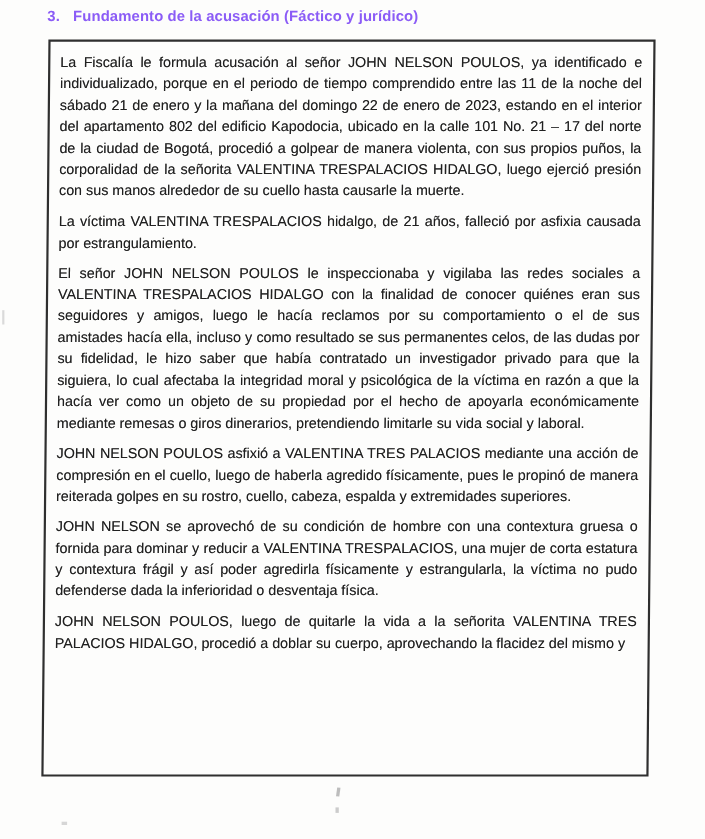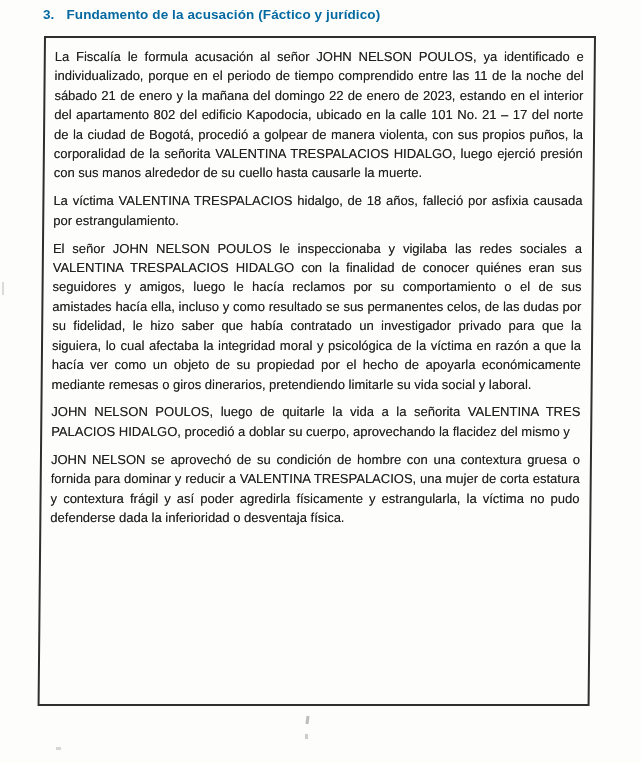--- a/index.html
+++ b/index.html
@@ -17,21 +17,21 @@
   .sheet {
     position: absolute;
     inset: 0;
   }
   .heading {
     position: absolute;
     left: 43px;
     top: 7px;
     font-size: 13.5px;
     font-weight: 700;
-    color: #0369a1;
+    color: #8b5cf6;
     letter-spacing: 0.1px;
     white-space: nowrap;
   }
   .heading .h-num {
     display: inline-block;
     margin-right: 12px;
   }
   .acc-box {
     position: absolute;
     left: 44px;
@@ -69,24 +69,25 @@
 <body>
 
 <div class="sheet">
 
   <div class="heading">
     <span class="h-num">3.</span><span class="h-title">Fundamento de la acusación (Fáctico y jurídico)</span>
   </div>
 
   <div class="acc-box">
     <p class="para">La Fiscalía le formula acusación al señor JOHN NELSON POULOS, ya identificado e individualizado, porque en el periodo de tiempo comprendido entre las 11 de la noche del sábado 21 de enero y la mañana del domingo 22 de enero de 2023, estando en el interior del apartamento 802 del edificio Kapodocia, ubicado en la calle 101 No. 21 – 17 del norte de la ciudad de Bogotá, procedió a golpear de manera violenta, con sus propios puños, la corporalidad de la señorita VALENTINA TRESPALACIOS HIDALGO, luego ejerció presión con sus manos alrededor de su cuello hasta causarle la muerte.</p>
-    <p class="para">La víctima VALENTINA TRESPALACIOS hidalgo, de 18 años, falleció por asfixia causada por estrangulamiento.</p>
+    <p class="para">La víctima VALENTINA TRESPALACIOS hidalgo, de 21 años, falleció por asfixia causada por estrangulamiento.</p>
     <p class="para">El señor JOHN NELSON POULOS le inspeccionaba y vigilaba las redes sociales a VALENTINA TRESPALACIOS HIDALGO con la finalidad de conocer quiénes eran sus seguidores y amigos, luego le hacía reclamos por su comportamiento o el de sus amistades hacía ella, incluso y como resultado se sus permanentes celos, de las dudas por su fidelidad, le hizo saber que había contratado un investigador privado para que la siguiera, lo cual afectaba la integridad moral y psicológica de la víctima en razón a que la hacía ver como un objeto de su propiedad por el hecho de apoyarla económicamente mediante remesas o giros dinerarios, pretendiendo limitarle su vida social y laboral.</p>
+    <p class="para">JOHN NELSON POULOS asfixió a VALENTINA TRES PALACIOS mediante una acción de compresión en el cuello, luego de haberla agredido físicamente, pues le propinó de manera reiterada golpes en su rostro, cuello, cabeza, espalda y extremidades superiores.</p>
+    <p class="para">JOHN NELSON se aprovechó de su condición de hombre con una contextura gruesa o fornida para dominar y reducir a VALENTINA TRESPALACIOS, una mujer de corta estatura y contextura frágil y así poder agredirla físicamente y estrangularla, la víctima no pudo defenderse dada la inferioridad o desventaja física.</p>
     <p class="para">JOHN NELSON POULOS, luego de quitarle la vida a la señorita VALENTINA TRES PALACIOS HIDALGO, procedió a doblar su cuerpo, aprovechando la flacidez del mismo y</p>
-    <p class="para">JOHN NELSON se aprovechó de su condición de hombre con una contextura gruesa o fornida para dominar y reducir a VALENTINA TRESPALACIOS, una mujer de corta estatura y contextura frágil y así poder agredirla físicamente y estrangularla, la víctima no pudo defenderse dada la inferioridad o desventaja física.</p>
   </div>
 
   <div class="speck s1"></div>
   <div class="speck s2"></div>
   <div class="speck s3"></div>
   <div class="speck s4"></div>
 
 </div>
 
 </body></html>

